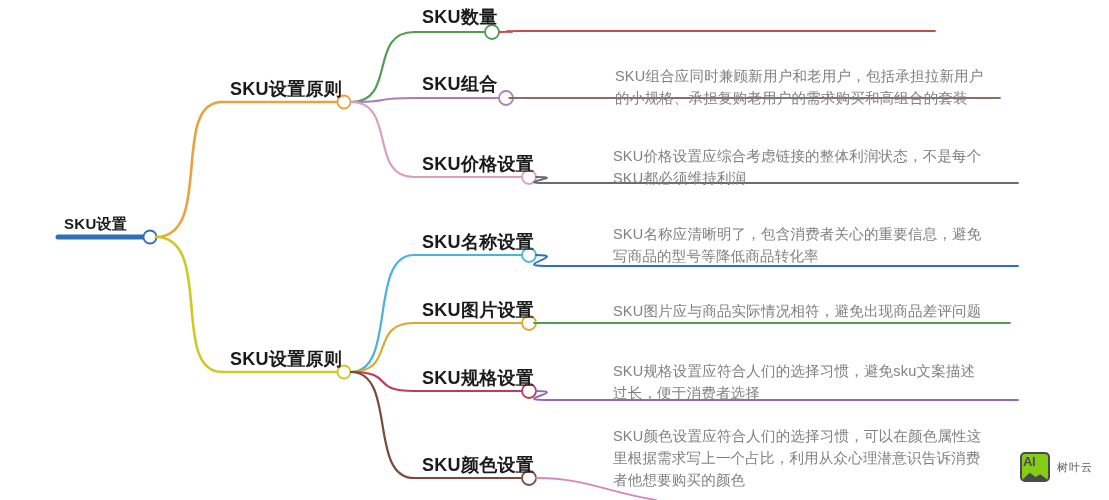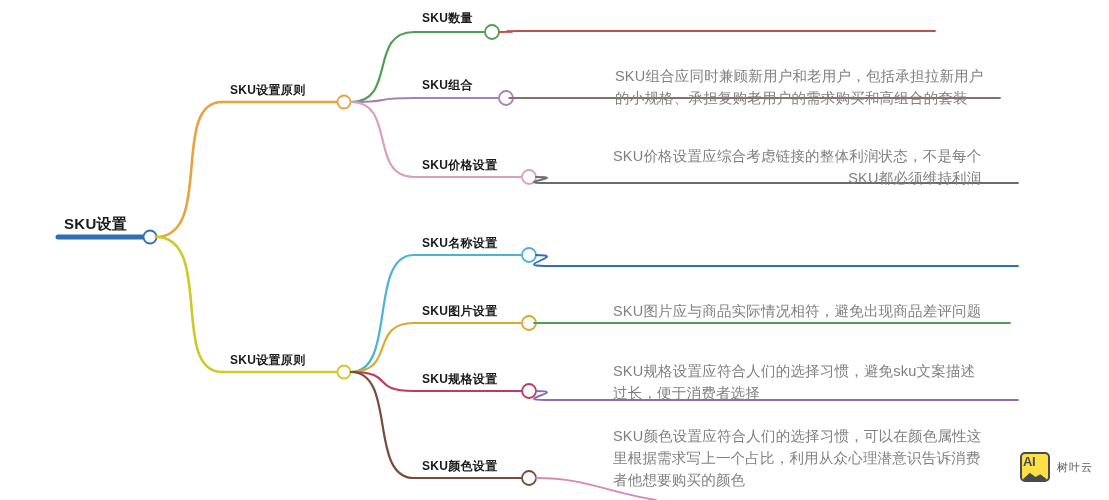--- a/index.html
+++ b/index.html
@@ -10,21 +10,21 @@
     font-family:"Liberation Sans","DejaVu Sans",sans-serif;
     overflow:hidden;
     position:relative;
   }
   #mindmap{position:absolute;inset:0;width:1109px;height:500px;}
   svg.wires{position:absolute;left:0;top:0;width:1109px;height:500px;pointer-events:none;}
   .node{position:absolute;white-space:nowrap;}
   .node-label{
     font-weight:bold;
     color:#1a1a1a;
-    font-size:12px;
+    font-size:18px;
     letter-spacing:.3px;
     line-height:18px;
     display:inline-block;
     padding:0 2px 1px 2px;
   }
   .root .node-label{font-size:15px;}
   .detail{
     position:absolute;
     color:#808080;
     font-size:14.5px;
@@ -38,21 +38,21 @@
     align-items:center;
     gap:7px;
   }
   .wm-icon{
     width:30px;height:30px;
     border:2.5px solid #4a4a4a;
     border-radius:5px;
     position:relative;
     box-sizing:border-box;
     overflow:hidden;
-    background:#fde047;
+    background:#84cc16;
   }
   .wm-icon .ai{
     position:absolute;left:1px;top:0px;
     font-size:13px;font-weight:bold;color:#4a4a4a;
     font-family:"Liberation Sans",sans-serif;
     letter-spacing:-0.5px;
   }
   .wm-icon .mtn{
     position:absolute;left:0;bottom:0;width:100%;height:11px;
     background:#4a4a4a;
@@ -133,26 +133,28 @@
 
   <div class="node leaf" id="leaf-1" style="left: 420px; top: 75px;">
     <span class="node-label">SKU组合</span>
   </div>
   <div class="detail" id="detail-1" style="left: 583px; top: 65px; margin-left: 32px;">SKU组合应同时兼顾新用户和老用户，包括承担拉新用户
 的小规格、承担复购老用户的需求购买和高组合的套装</div>
 
   <div class="node leaf" id="leaf-2" style="left: 420px; top: 155px;">
     <span class="node-label">SKU价格设置</span>
   </div>
-  <div class="detail" id="detail-2" style="left: 613px; top: 145px; text-align: right;">SKU价格设置应综合考虑链接的整体利润状态，不是每个
+  <div class="detail" id="detail-2" style="left: 613px; top: 145px;">SKU价格设置应综合考虑链接的整体利润状态，不是每个
 SKU都必须维持利润</div>
 
   <div class="node leaf" id="leaf-3" style="left: 420px; top: 233px;">
     <span class="node-label">SKU名称设置</span>
   </div>
+  <div class="detail" id="detail-3" style="left: 613px; top: 223px;">SKU名称应清晰明了，包含消费者关心的重要信息，避免
+写商品的型号等降低商品转化率</div>
 
   <div class="node leaf" id="leaf-4" style="left: 420px; top: 301px;">
     <span class="node-label">SKU图片设置</span>
   </div>
   <div class="detail" id="detail-4" style="left: 613px; top: 300px;">SKU图片应与商品实际情况相符，避免出现商品差评问题</div>
 
   <div class="node leaf" id="leaf-5" style="left: 420px; top: 369px; text-align: center;">
     <span class="node-label">SKU规格设置</span>
   </div>
   <div class="detail" id="detail-5" style="left: 613px; top: 360px;">SKU规格设置应符合人们的选择习惯，避免sku文案描述

